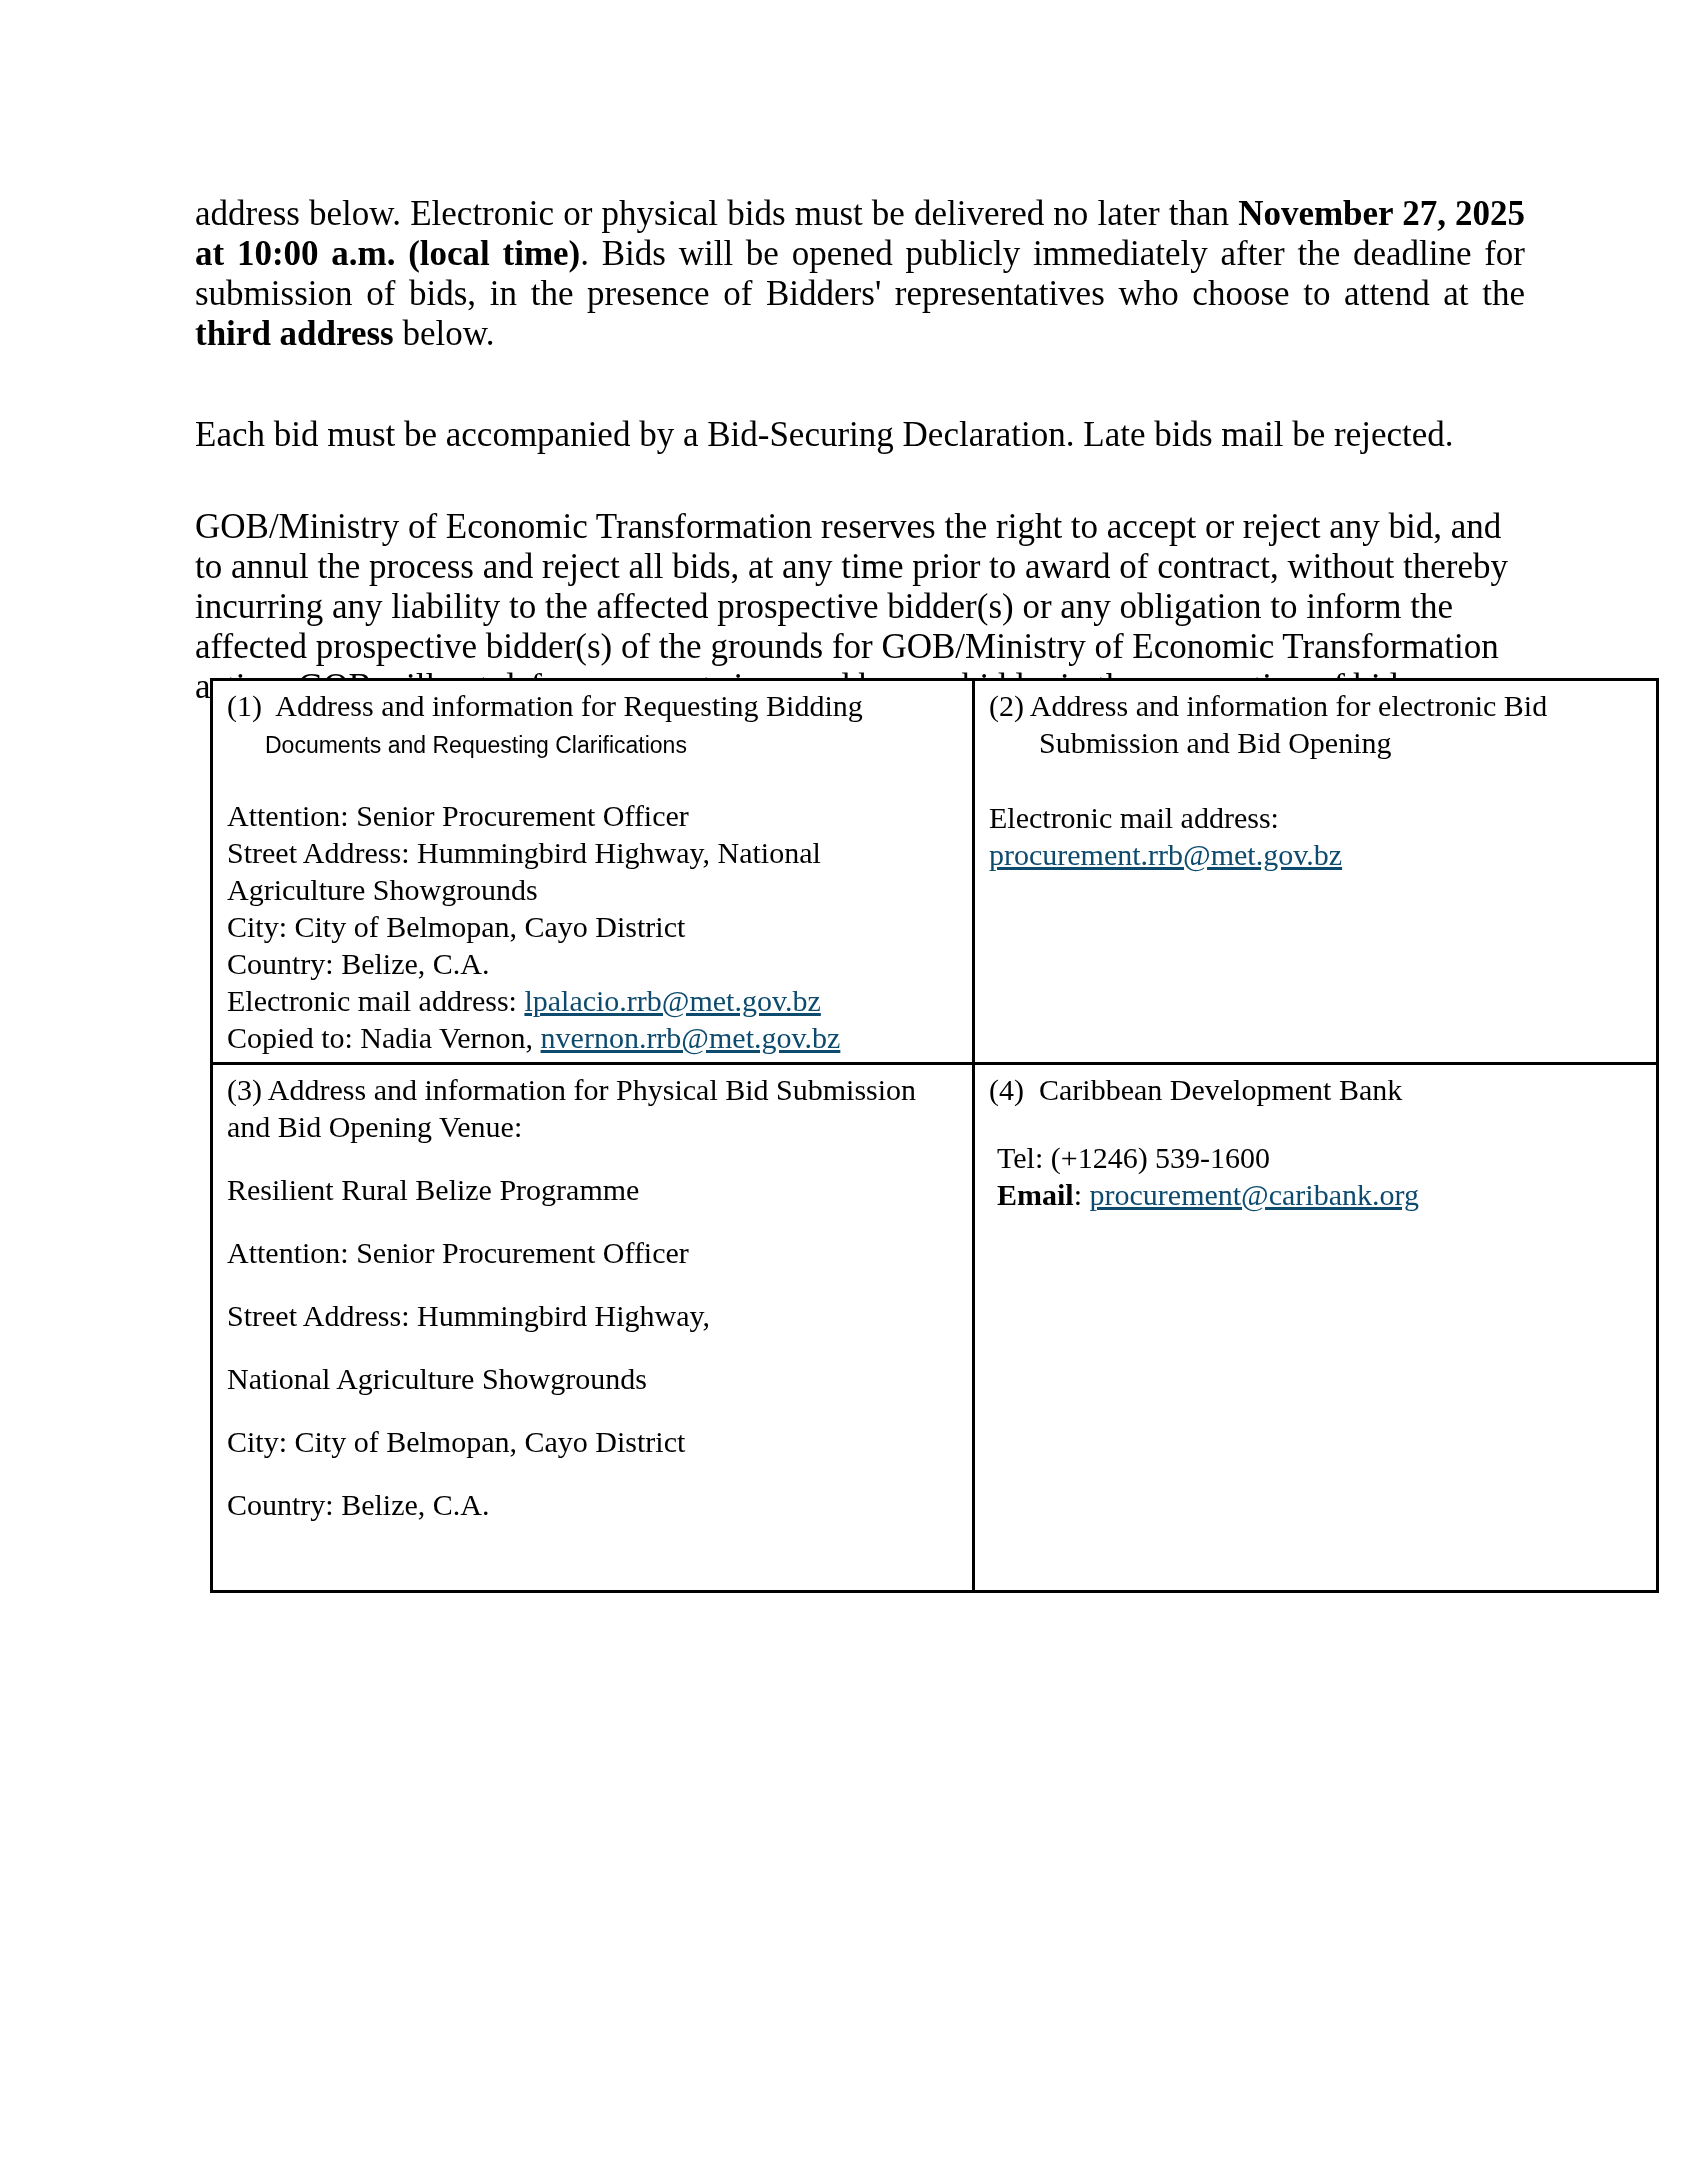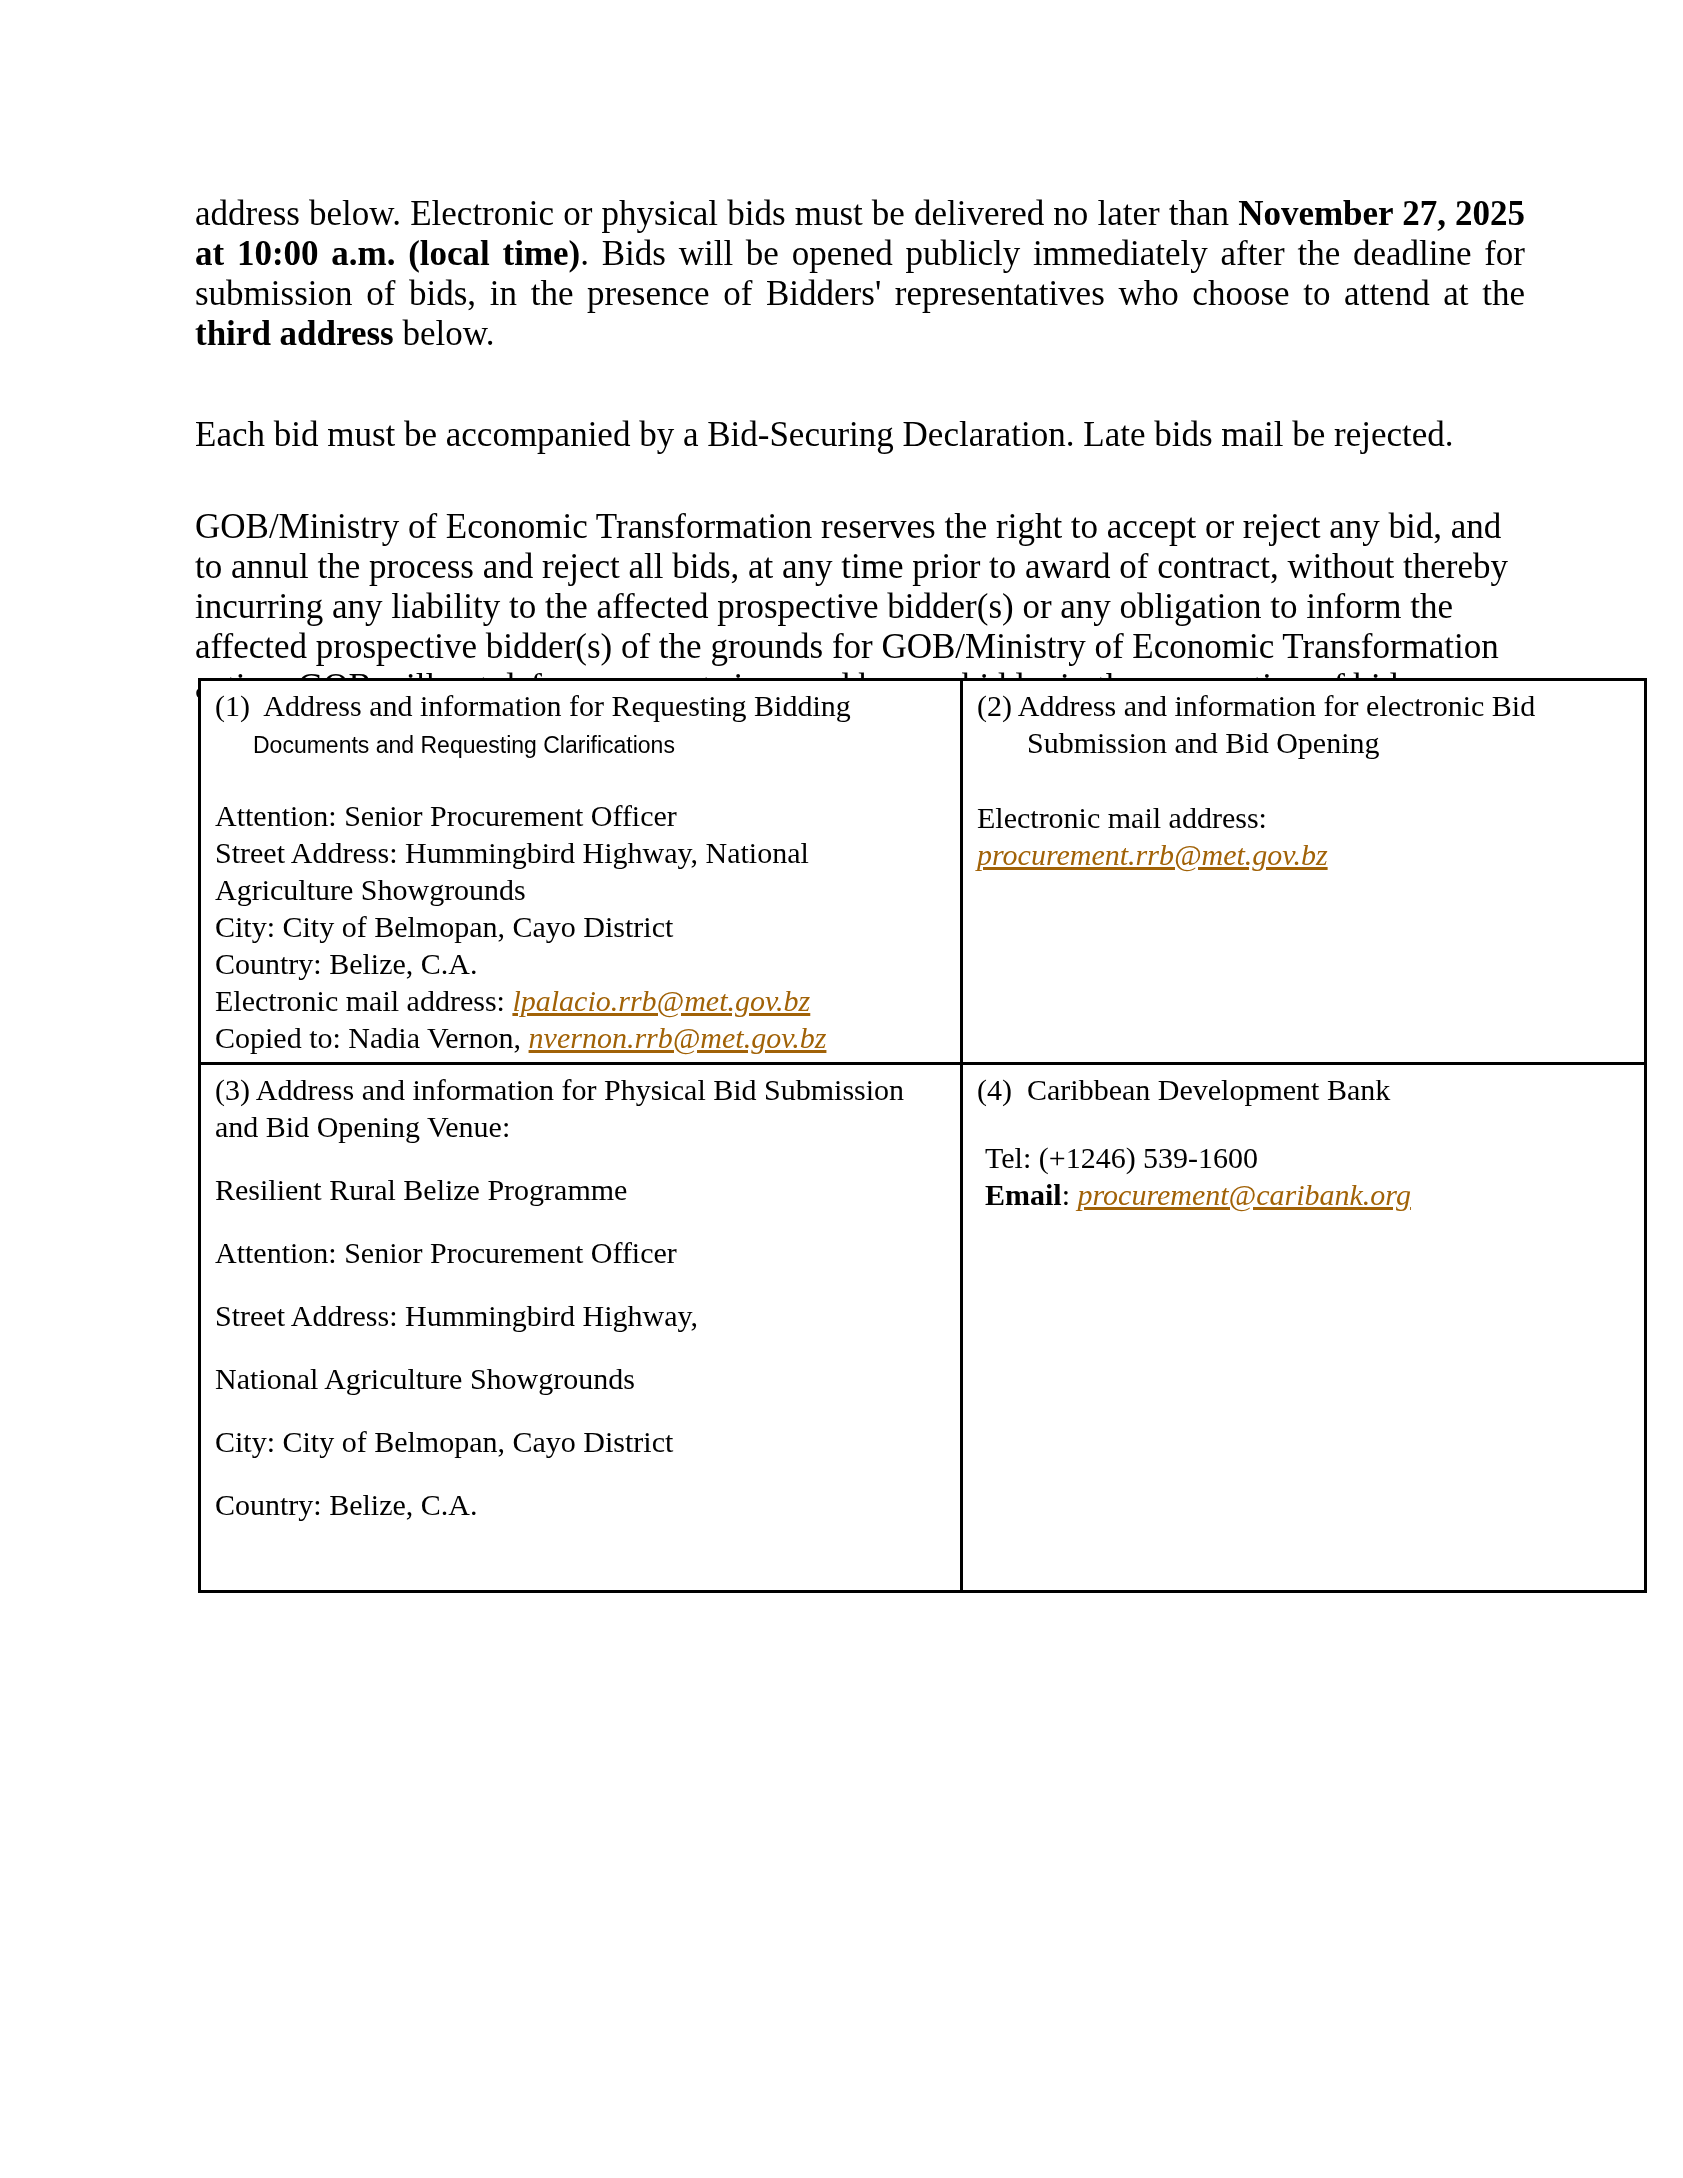--- a/index.html
+++ b/index.html
@@ -21,21 +21,21 @@
     line-height: 40px;
   }
   .para { margin: 0; }
   #intro { text-align: justify; }
   #bid-note { margin-top: 61px; }
   #gob-note { margin-top: 52px; }
   b { font-weight: bold; }
 
   .addr-table {
     position: absolute;
-    left: 198px;
+    left: 210px;
     top: 678px;
     width: 1446px;
     border-collapse: collapse;
     table-layout: fixed;
     font-size: 30px;
     line-height: 37px;
   }
   .addr-table td {
     border: 3px solid #000000;
     vertical-align: top;
@@ -51,21 +51,21 @@
   .cell2 .heading { margin: 0 0 38px 0; padding-left: 50px; text-indent: -50px; }
   .cell2 .email-block { margin: 0; }
 
   .cell3 .heading { margin: 0; }
   .cell3 .c3line { margin: 26px 0 0 0; }
 
   .cell4 { padding-left: 22px; }
   .cell4 .heading { margin: 0; }
   .cell4 .telblock { margin: 31px 0 0 8px; }
 
-  .lnk { color: #a16207; text-decoration: underline; cursor: pointer; font-style: italic; }
+  .lnk { color: #0c4a6e; text-decoration: underline; cursor: pointer; }
 </style>
 </head>
 <body>
 
 <div class="page">
 
   <div class="textcol">
     <p class="para" id="intro"><span>address below. Electronic or physical bids must be delivered no later than </span><b>November 27, 2025 at 10:00 a.m. (local time)</b><span>. Bids will be opened publicly immediately after the deadline for submission of bids, in the presence of Bidders' representatives who choose to attend at the </span><b>third address</b><span> below.</span></p>
 
     <p class="para" id="bid-note">Each bid must be accompanied by a Bid-Securing Declaration. Late bids mail be rejected.</p>

